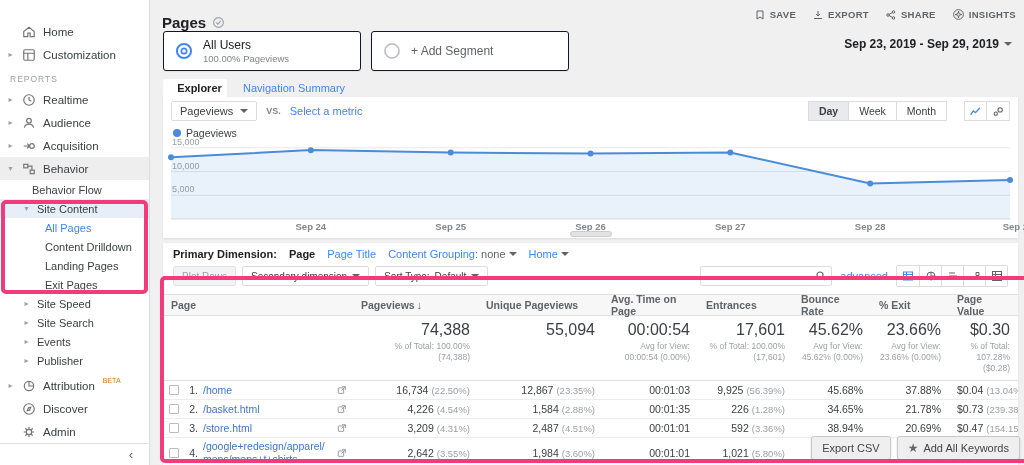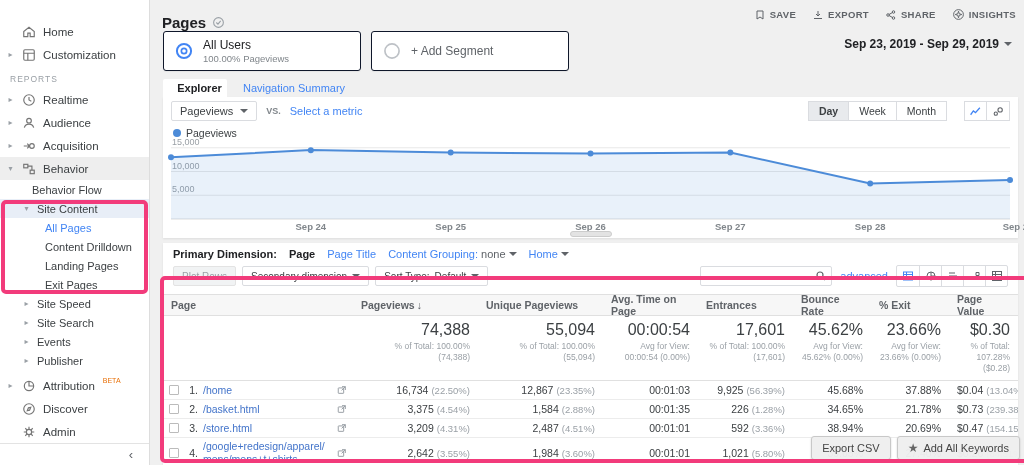--- a/index.html
+++ b/index.html
@@ -468,21 +468,20 @@
   </div>
 
   <div class="tsum">
     <span class="td c-page"></span>
     <span class="td c-pv">
       <div class="sum-val">74,388</div>
       <div class="sum-sub">% of Total: 100.00% (74,388)</div>
     </span>
     <span class="td c-upv">
       <div class="sum-val">55,094</div>
-      <div class="sum-sub">% of Total: 100.00% (55,094)</div>
     </span>
     <span class="td c-time">
       <div class="sum-val">00:00:54</div>
       <div class="sum-sub">Avg for View: 00:00:54 (0.00%)</div>
     </span>
     <span class="td c-ent">
       <div class="sum-val">17,601</div>
       <div class="sum-sub">% of Total: 100.00% (17,601)</div>
     </span>
     <span class="td c-bnc">
@@ -526,21 +525,21 @@
       <span class="cb"></span>
       <span class="rank">2.</span>
       <a class="pagelink">/basket.html</a>
       <span class="extlink">
         <svg width="10" height="10" viewBox="0 0 24 24" fill="none" stroke="currentColor" stroke-width="2.4">
               <rect x="3" y="7" width="13" height="13" rx="1"></rect>
               <path d="M12 4h8v8M20 4l-9 9"></path>
             </svg>
       </span>
     </span>
-    <span class="td c-pv num"><span class="val">3,375</span><span class="pct">(4.54%)</span></span>
+    <span class="td c-pv num"><span class="val">4,226</span><span class="pct">(4.54%)</span></span>
     <span class="td c-upv num"><span class="val">1,584</span><span class="pct">(2.88%)</span></span>
     <span class="td c-time num"><span class="val">00:01:35</span></span>
     <span class="td c-ent num"><span class="val">226</span><span class="pct">(1.28%)</span></span>
     <span class="td c-bnc num"><span class="val">34.65%</span></span>
     <span class="td c-ext num"><span class="val">21.78%</span></span>
     <span class="td c-val num"><span class="val">$0.73</span><span class="pct">(239.38%)</span></span>
   </div>
 
   <div class="tr">
     <span class="td c-page">

